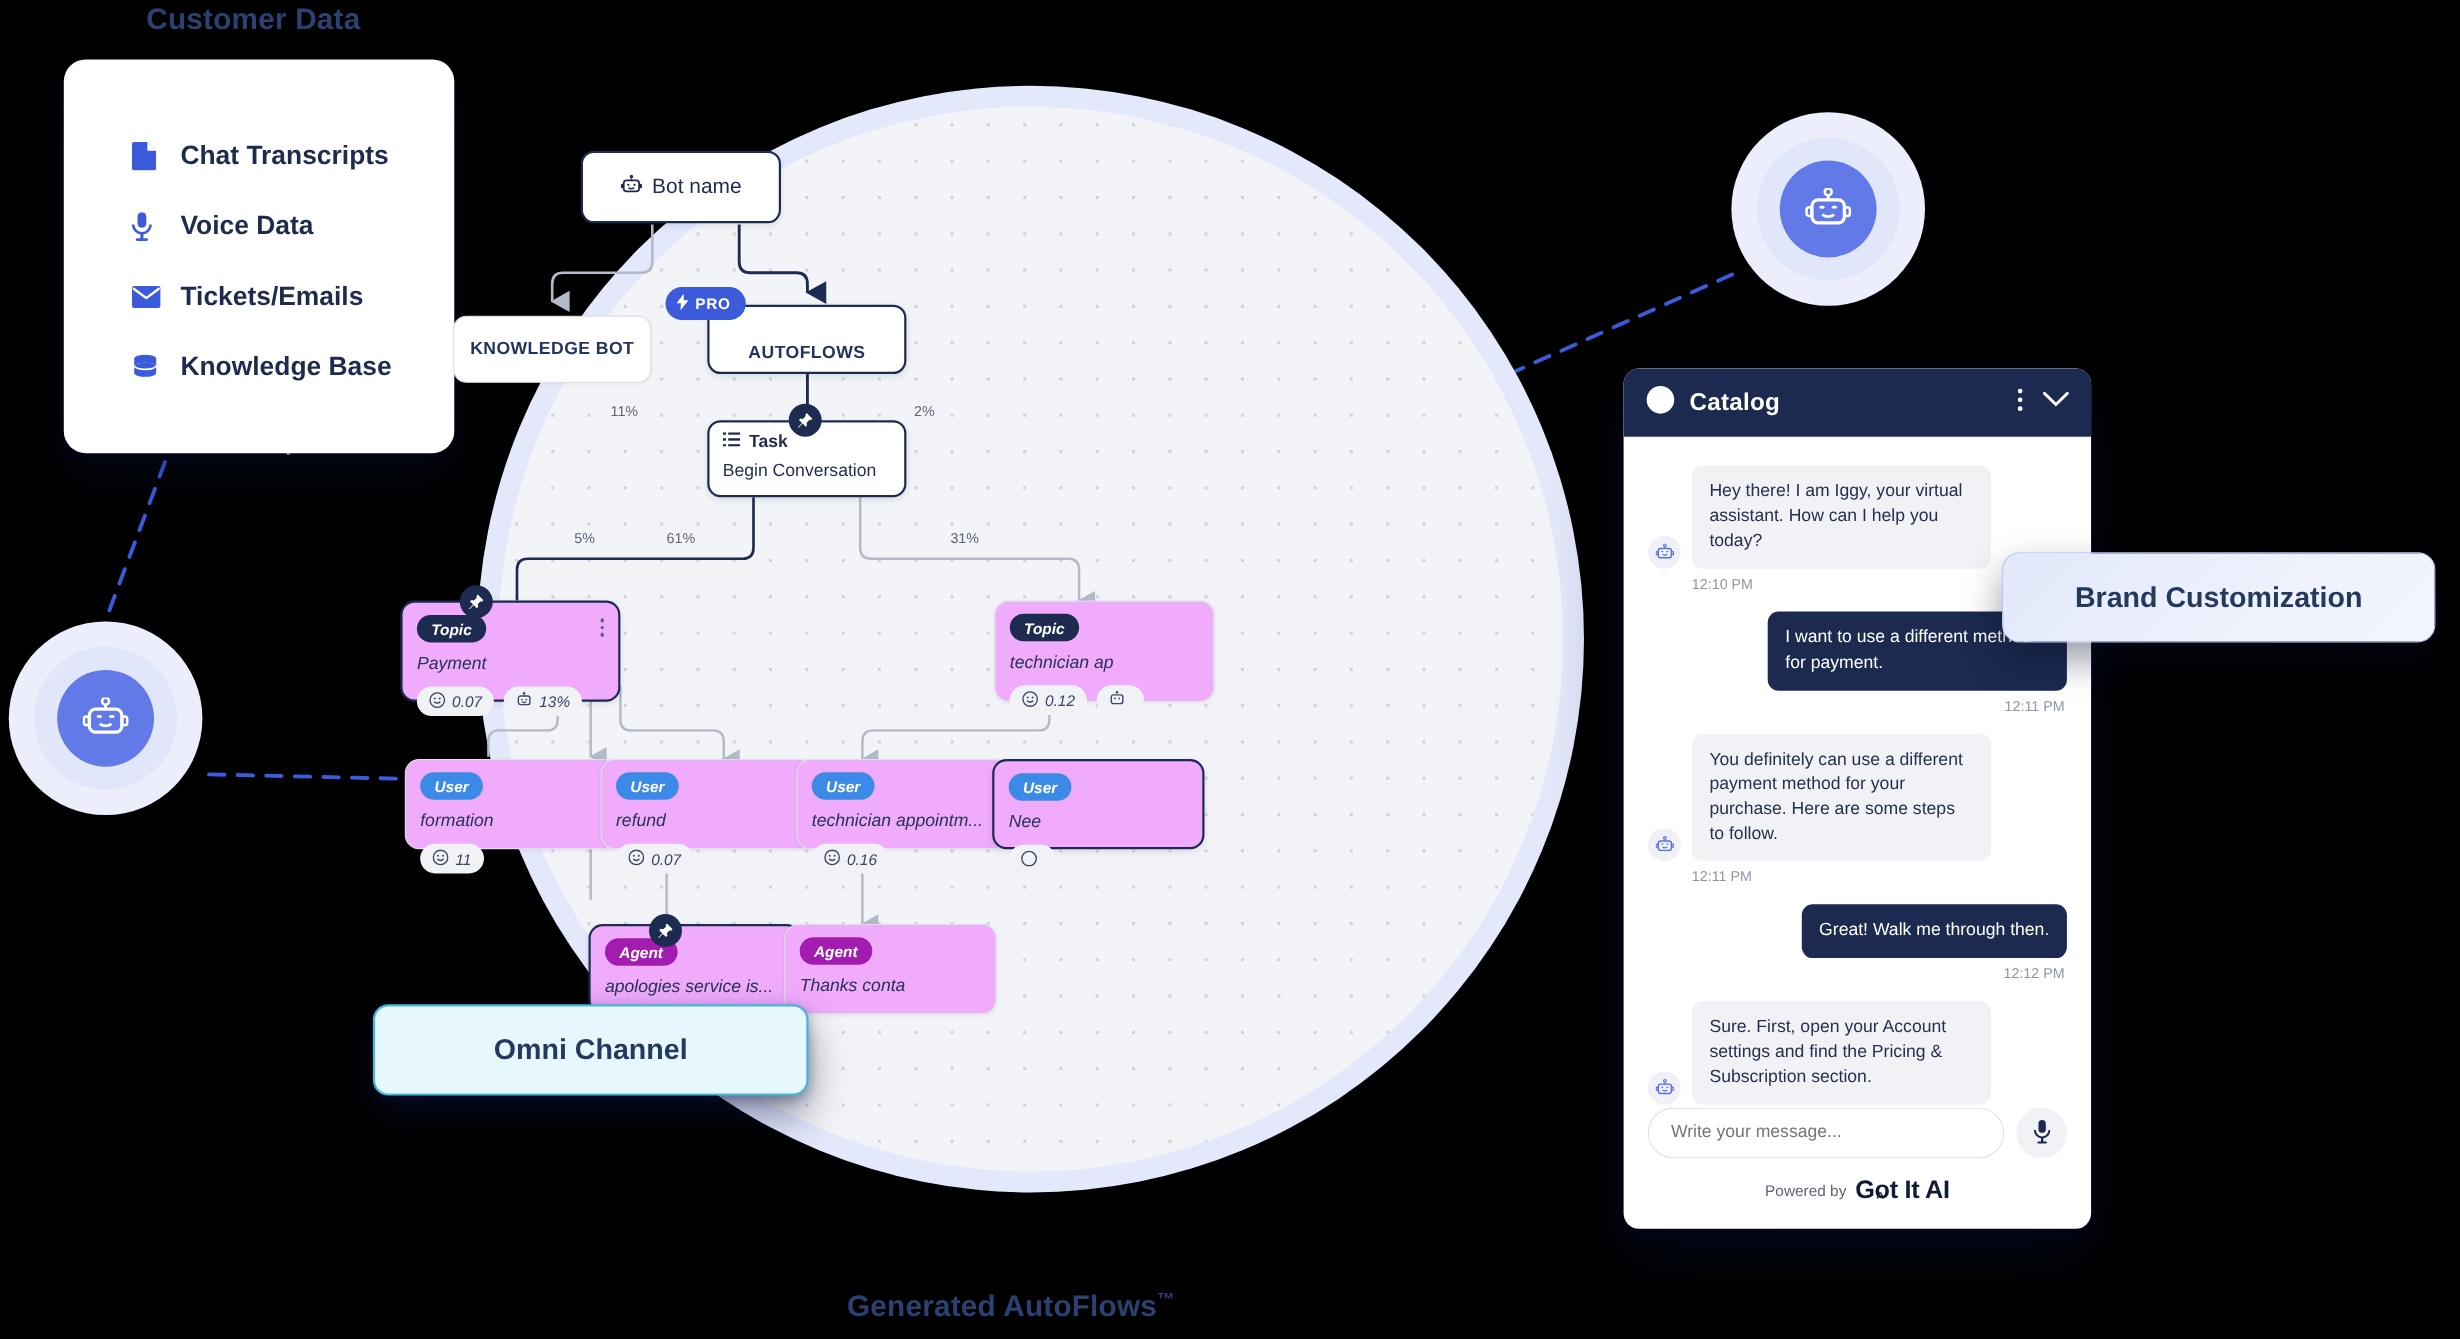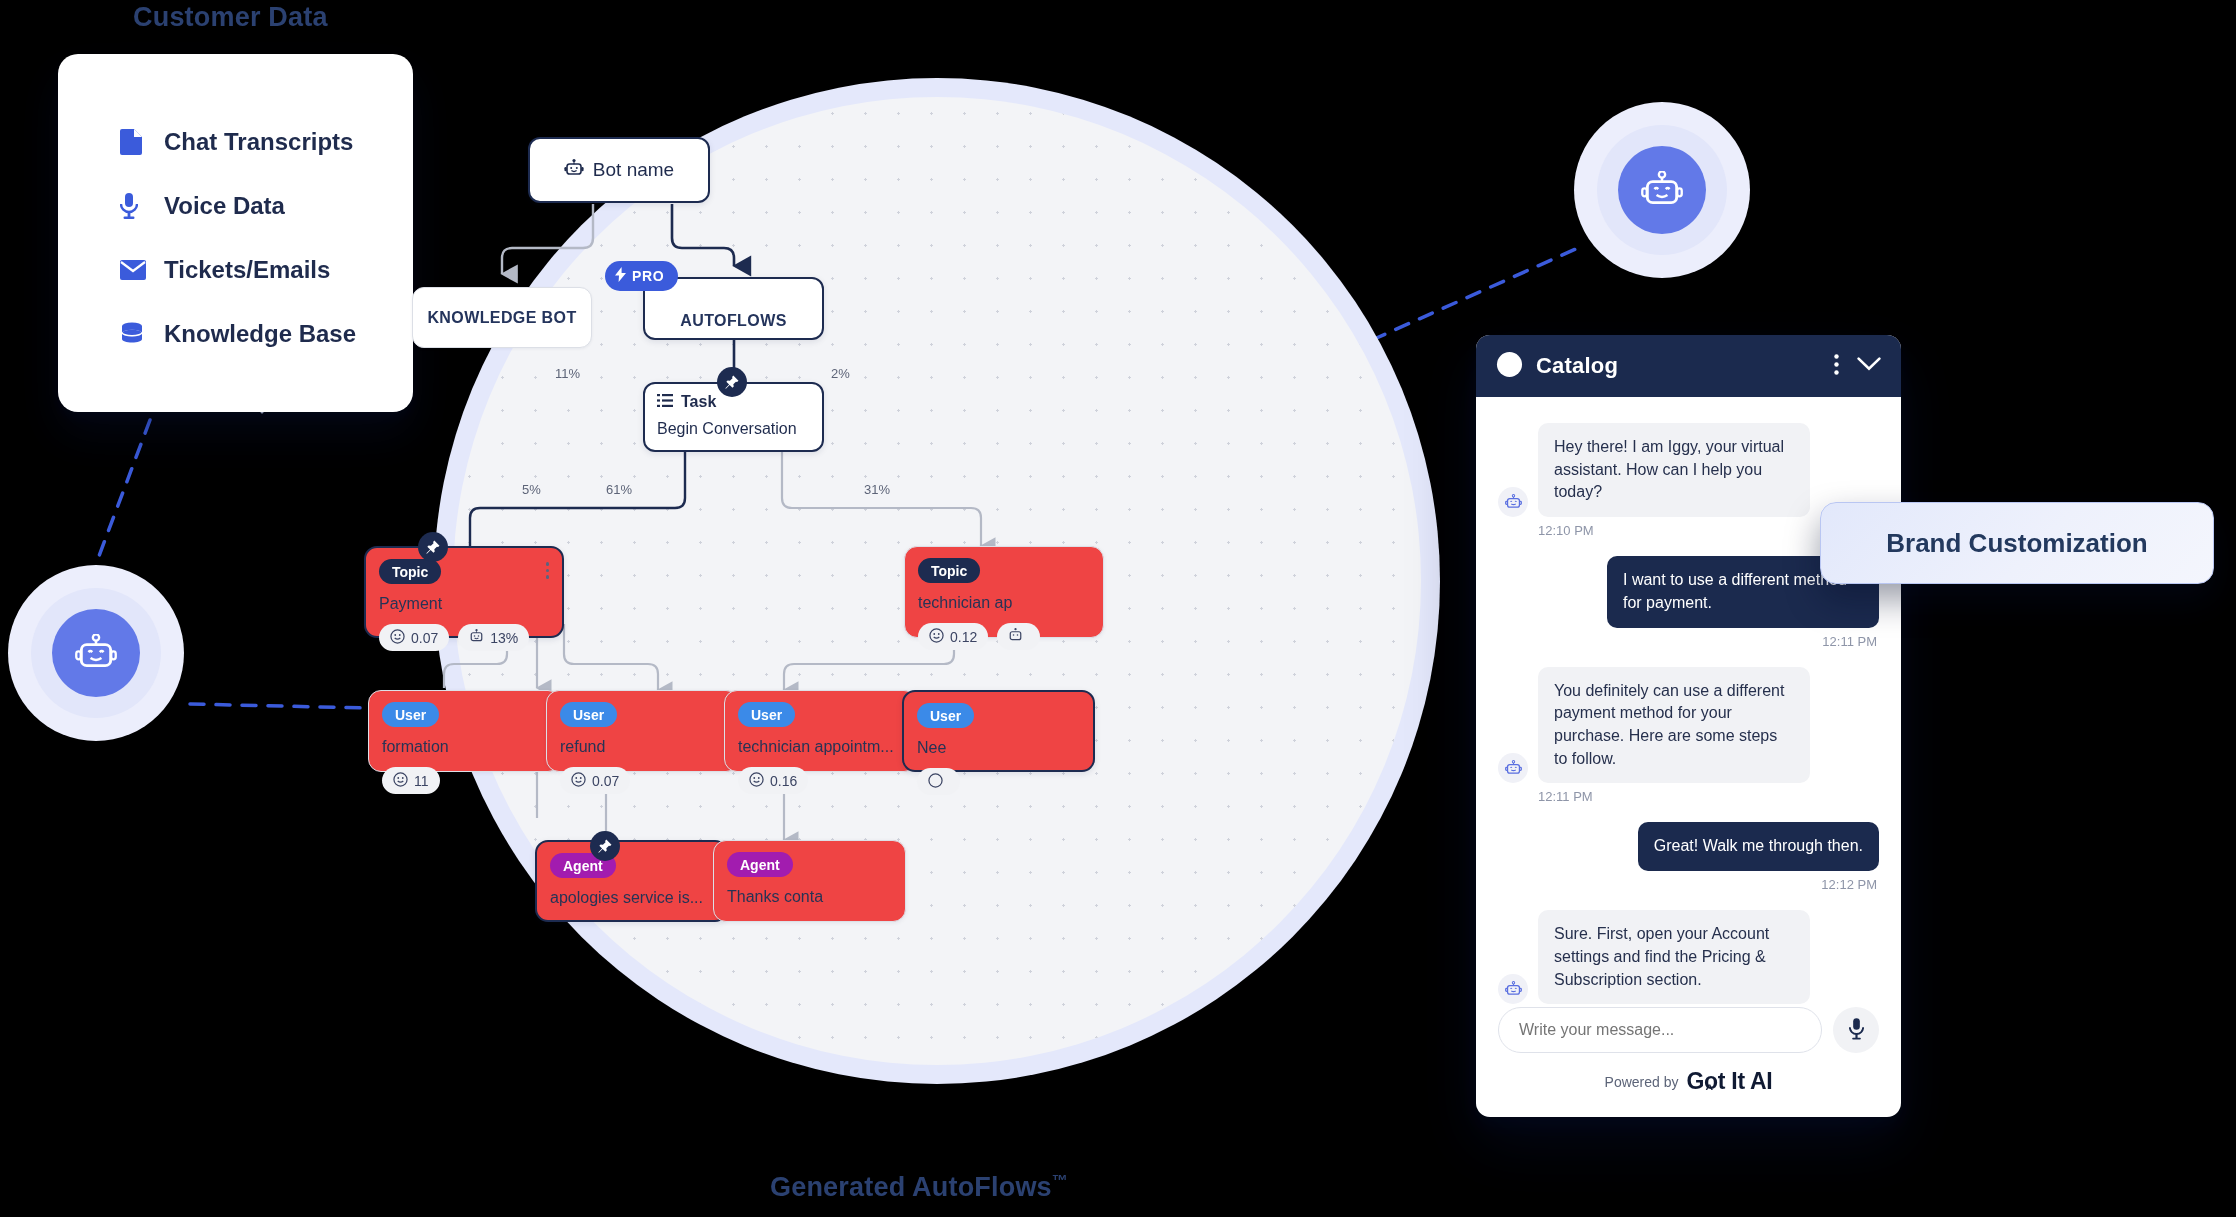--- a/index.html
+++ b/index.html
@@ -89,21 +89,21 @@
   #n-task .hdr { display:flex; align-items:center; gap:8px; }
   #n-task .hdr .t { font-size:16px; font-weight:bold; color:#1f2b4d; }
   #n-task .sub { font-size:16px; color:#1f2b4d; margin-top:9px; }
 
   .pin {
     position:absolute; width:30px; height:30px; border-radius:50%;
     background:#1d2b50; display:flex; align-items:center; justify-content:center; z-index:6;
   }
 
   
-  .card { position:absolute; background:#ef4444; border-radius:13px; padding:11px 13px 0 13px; }
+  .card { position:absolute; background:#f0abfc; border-radius:13px; padding:11px 13px 0 13px;font-style:italic; }
   .card.thin { border:1px solid #dde0e7; box-shadow:0 1px 4px rgba(20,30,70,.07); }
   .card.bold { border:2.5px solid #1d2b50; box-shadow:0 2px 6px rgba(20,30,70,.10); }
   .tag {
     display:inline-flex; align-items:center; height:25px; padding:0 13px;
     border-radius:13px; font-size:14px; font-weight:bold; color:#fff;
   }
   .tag.topic { background:#1d2b50; }
   .tag.user  { background:#3b8ae8; }
   .tag.agent { background:#a21caf; }
   .card .title { margin-top:11px; font-size:16px; color:#273355; white-space:nowrap; }
@@ -503,20 +503,23 @@
       <span class="tag agent">Agent</span>
       <div class="title">apologies service is...</div>
     </div>
 
     <div class="card thin" style="left:279px; top:762px; width:193px; height:82px;">
       <span class="tag agent">Agent</span>
       <div class="title">Thanks conta</div>
     </div>
   </div>
 
+  <div id="omni">
+    <span class="t">Omni Channel</span>
+  </div>
 
   <div class="avatar-outer" id="avatar-left">
     <div class="avatar-mid">
       <div class="avatar-core">
         <svg width="42" height="38" viewBox="0 0 20 18">
             <circle cx="10" cy="1.6" r="1.5" stroke="#fff" stroke-width="1.1" fill="none"></circle>
             <path d="M10 3.2v2" stroke="#fff" stroke-width="1.2"></path>
             <rect x="3" y="5" width="14" height="10" rx="2.6" stroke="#fff" stroke-width="1.4" fill="none"></rect>
             <rect x="0.6" y="8.2" width="2.2" height="3.8" rx="1.1" stroke="#fff" stroke-width="1.1" fill="none"></rect>
             <rect x="17.2" y="8.2" width="2.2" height="3.8" rx="1.1" stroke="#fff" stroke-width="1.1" fill="none"></rect>

